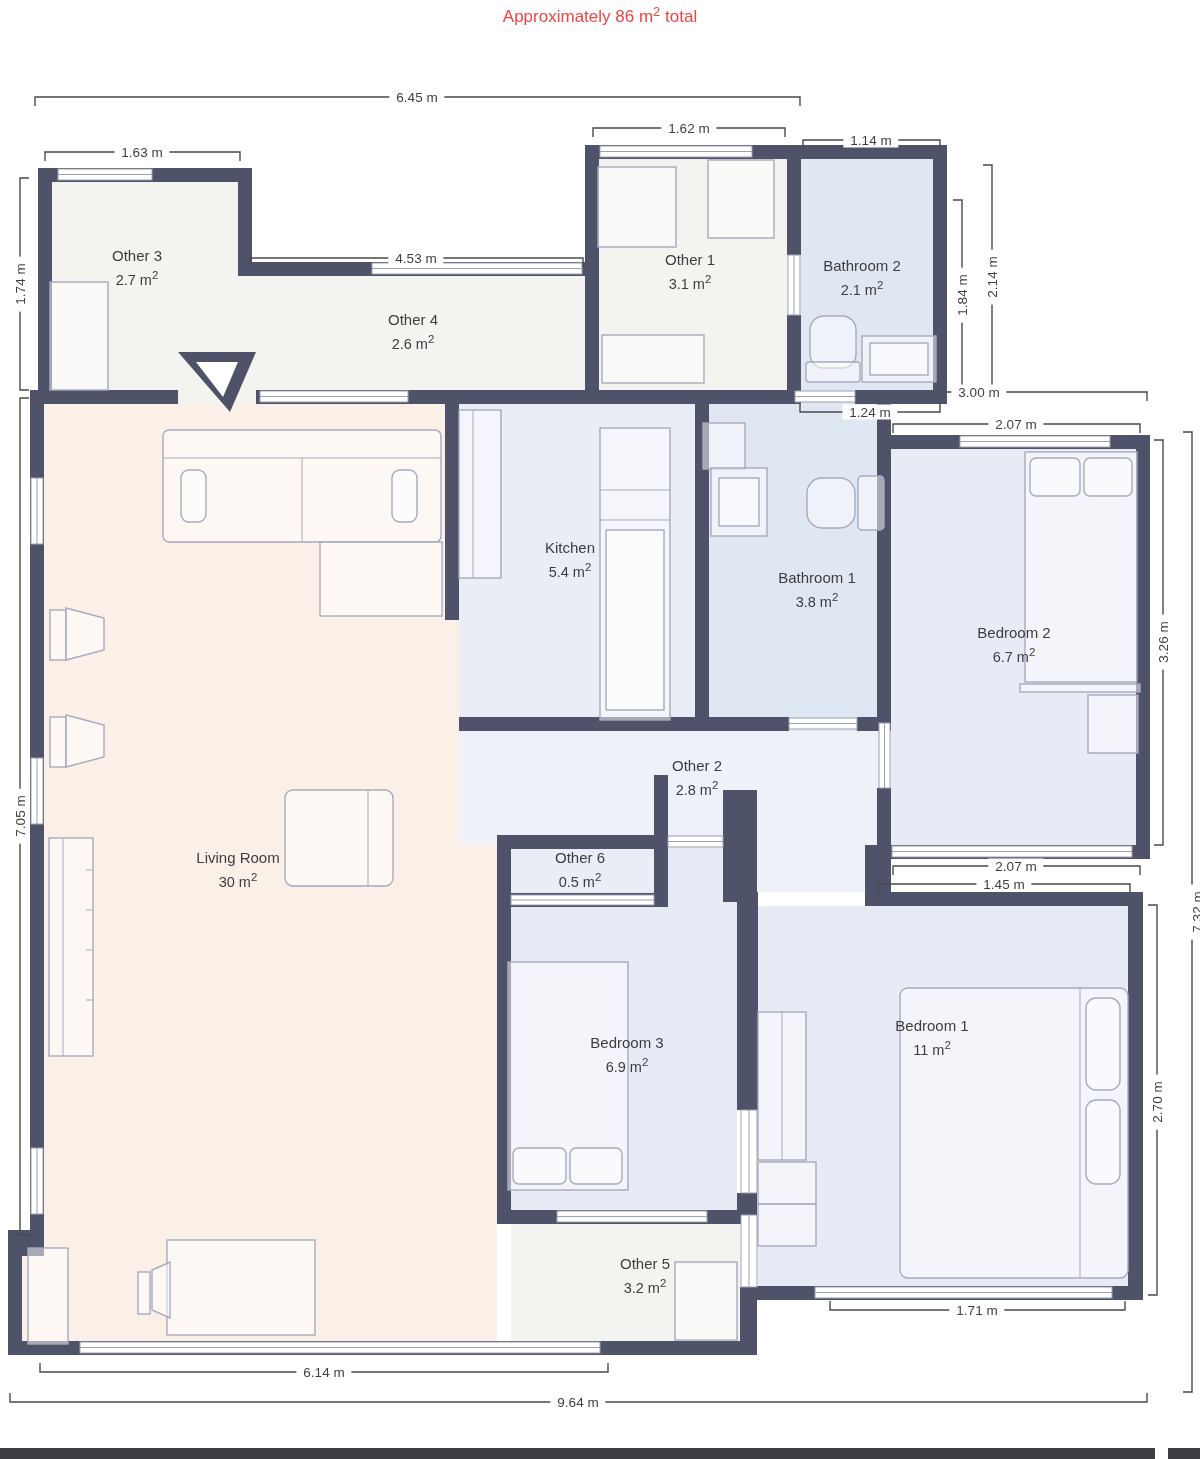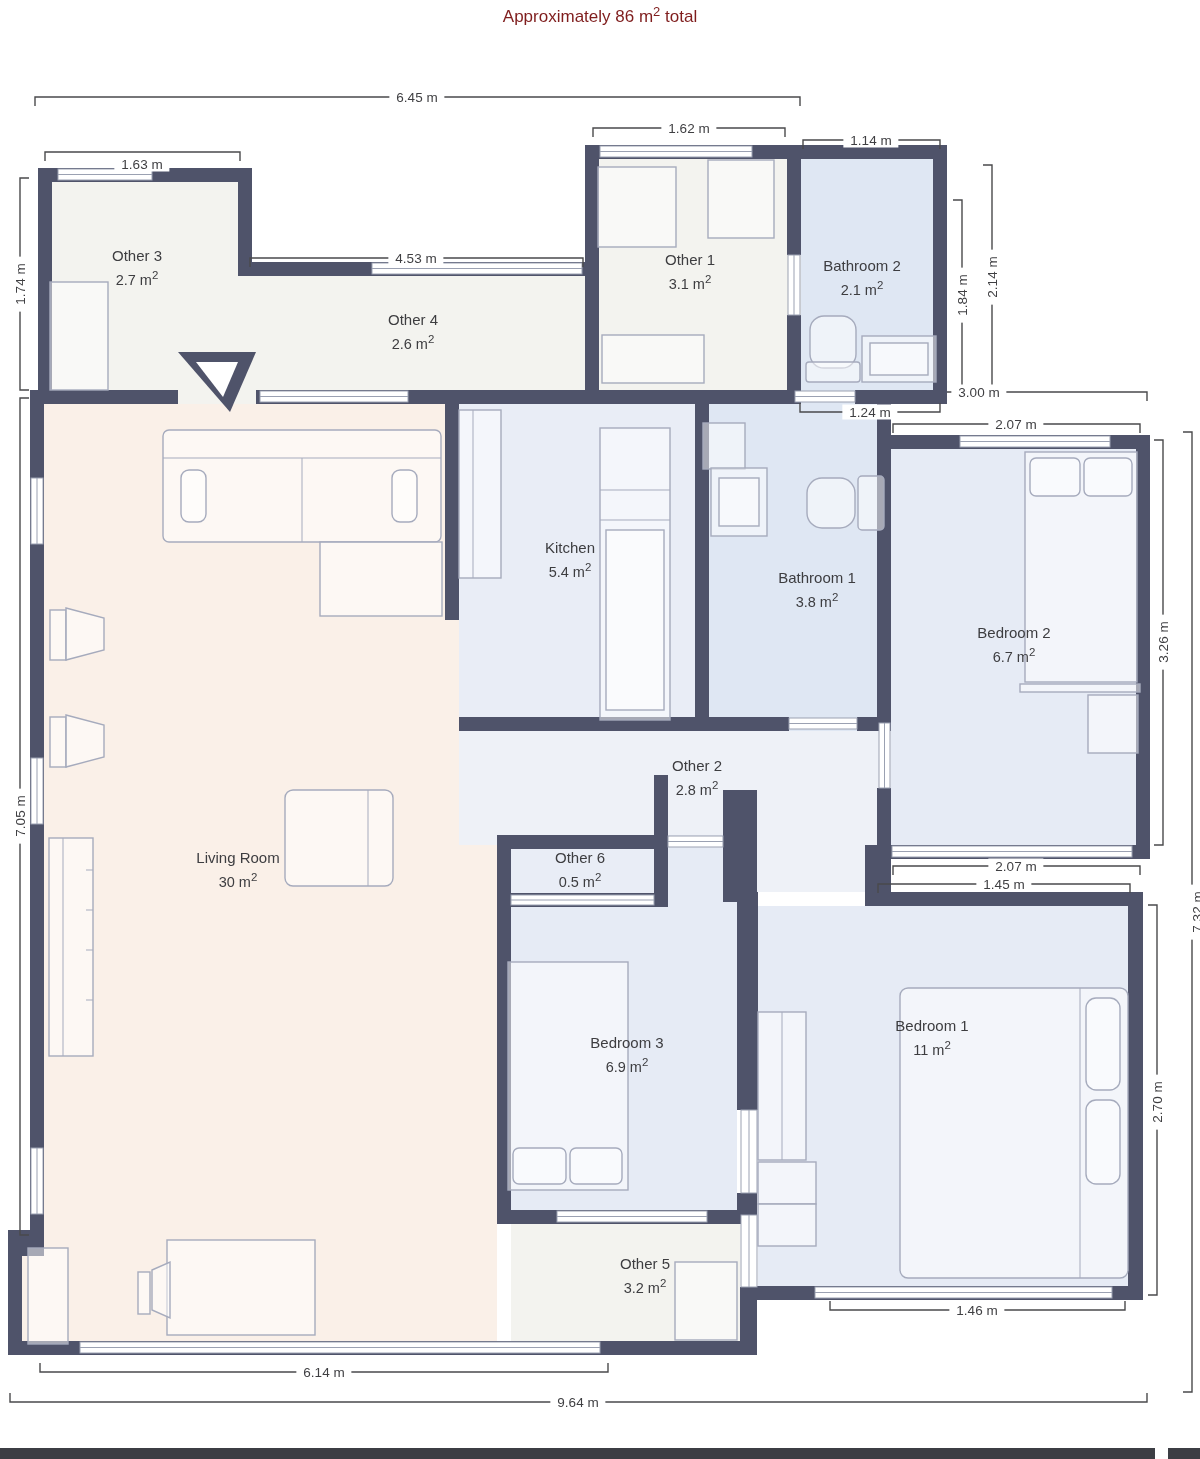--- a/index.html
+++ b/index.html
@@ -1,20 +1,20 @@
 <!DOCTYPE html>
 <html><head>
 <meta charset="utf-8">
 <style>
   html,body{margin:0;padding:0;background:#fff;}
   .plan{position:relative;width:1200px;height:1459px;background:#ffffff;overflow:hidden;
         font-family:"Liberation Sans",sans-serif;}
   .plan svg{position:absolute;left:0;top:0;}
   .title{position:absolute;left:50%;top:3px;transform:translateX(-50%);
-         font-size:17px;color:#7f1d1d;white-space:nowrap;z-index:5;}
+         font-size:17px;color:#ef4444;white-space:nowrap;z-index:5;}
   .title sup{font-size:13px;position:relative;top:1px;}
   .room-label{position:absolute;transform:translate(-50%,-50%);text-align:center;
               color:#3d3d40;font-size:15px;line-height:1.55;white-space:nowrap;z-index:4;}
   .room-label .rarea{font-size:14.5px;}
   .room-label sup{font-size:11.5px;}
   .dim-label{position:absolute;transform:translate(-50%,-50%);font-size:13.5px;color:#3f3f42;
              background:#ffffff;padding:0 7px;white-space:nowrap;z-index:3;}
   .dim-label.v{transform:translate(-50%,-50%) rotate(-90deg);}
   .win rect{fill:#ffffff;stroke:#9ba1b2;stroke-width:1;}
   .win line{stroke:#9ba1b2;stroke-width:1;}
@@ -352,30 +352,30 @@
   <div class="room-label" style="left:932px;top:1038px">
     <div>Bedroom 1</div>
     <div class="rarea"><span>11</span><span> m</span><sup>2</sup></div>
   </div>
   <div class="room-label" style="left:645px;top:1276px">
     <div>Other 5</div>
     <div class="rarea"><span>3.2</span><span> m</span><sup>2</sup></div>
   </div>
 
   <div class="dim-label" style="left:417px;top:97px">6.45 m</div>
-  <div class="dim-label" style="left:142px;top:164px">1.63 m</div>
+  <div class="dim-label" style="left:142px;top:152px">1.63 m</div>
   <div class="dim-label" style="left:689px;top:128px">1.62 m</div>
   <div class="dim-label" style="left:871px;top:140px">1.14 m</div>
   <div class="dim-label" style="left:416px;top:258px">4.53 m</div>
   <div class="dim-label" style="left:979px;top:392px">3.00 m</div>
   <div class="dim-label" style="left:870px;top:412px">1.24 m</div>
   <div class="dim-label" style="left:1016px;top:424px">2.07 m</div>
   <div class="dim-label" style="left:1016px;top:866px">2.07 m</div>
   <div class="dim-label" style="left:1004px;top:884px">1.45 m</div>
-  <div class="dim-label" style="left:977px;top:1310px">1.46 m</div>
+  <div class="dim-label" style="left:977px;top:1310px">1.71 m</div>
   <div class="dim-label" style="left:324px;top:1372px">6.14 m</div>
   <div class="dim-label" style="left:578px;top:1402px">9.64 m</div>
   <div class="dim-label v" style="left:20px;top:284px">1.74 m</div>
   <div class="dim-label v" style="left:20px;top:816px">7.05 m</div>
   <div class="dim-label v" style="left:962px;top:295px">1.84 m</div>
   <div class="dim-label v" style="left:992px;top:277px">2.14 m</div>
   <div class="dim-label v" style="left:1163px;top:642px">3.26 m</div>
   <div class="dim-label v" style="left:1157px;top:1102px">2.70 m</div>
   <div class="dim-label v" style="left:1197px;top:912px">7.32 m</div>
 

